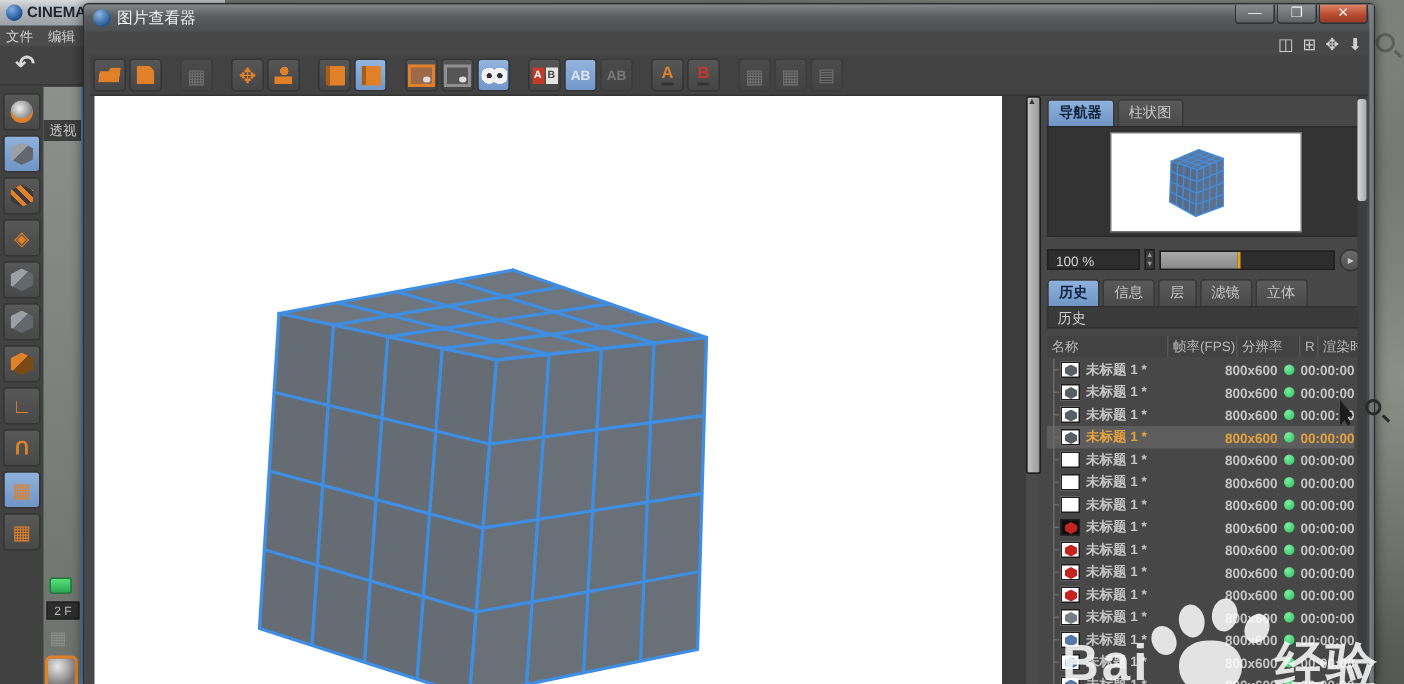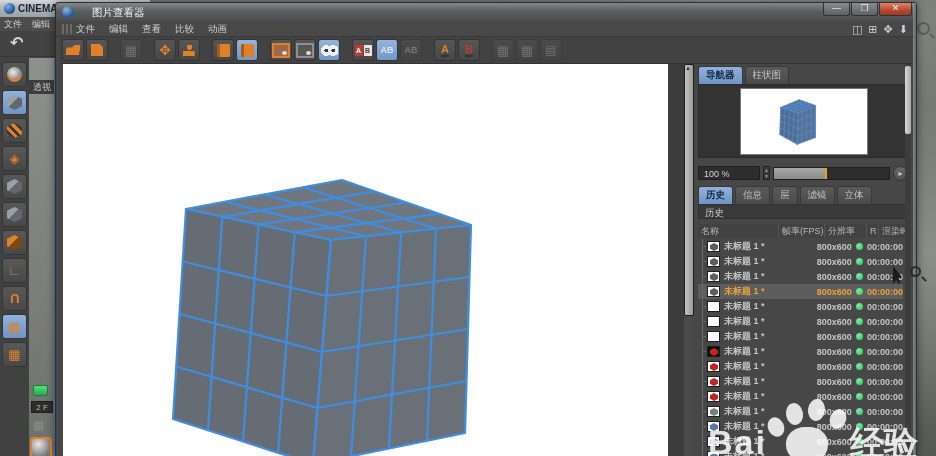--- a/index.html
+++ b/index.html
@@ -50,21 +50,21 @@
   .gridico{position:absolute;left:33px;top:418px;color:#8c8c8c;font-size:12px;}
   .matball{position:absolute;left:30px;top:437px;width:22px;height:22px;border-radius:4px;border:2px solid #e0812a;
     background:radial-gradient(circle at 35% 30%, #e8e8e8, #777 75%);}
 
   
   .viewer{position:absolute;left:55px;top:2px;width:862px;height:454px;
     background:#474747;border:1px solid #2c2e30;border-bottom:none;
     box-shadow:0 0 8px rgba(0,0,0,.5);border-radius:4px 4px 0 0;}
   .v-title{position:absolute;left:0;top:0;right:0;height:18px;border-radius:3px 3px 0 0;
     background:linear-gradient(#84888b,#595d60 45%,#4b4f52);
-    color:#f2f2f2;font-size:10.5px;line-height:18px;padding-left:36px;}
+    color:#f2f2f2;font-size:10.5px;line-height:18px;padding-left:22px;}
   .v-logo{position:absolute;left:6px;top:3px;width:12px;height:12px;border-radius:50%;
     background:radial-gradient(circle at 35% 30%, #8fb6e6, #23558f 70%);}
   .v-ctrl{position:absolute;right:4px;top:0;display:flex;gap:1px;}
   .v-ctrl .wbtn{width:27px;height:13px;border-radius:0 0 3px 3px;border:1px solid #2f3133;border-top:none;
     background:linear-gradient(#888c8f,#5e6265);color:#f0f0f0;font-size:9px;line-height:11px;text-align:center;}
   .v-ctrl .wbtn.close{width:33px;background:linear-gradient(#e0846a,#b5492f 60%,#9c३) ;background:linear-gradient(#e0846a,#b5492f 60%,#993c26);}
   .v-menu{position:absolute;left:0;top:18px;right:0;height:16px;background:#484848;border-bottom:1px solid #3a3a3a;
     font-size:9.5px;color:#cfcfcf;line-height:16px;}
   .v-menu .grip{display:inline-block;width:10px;height:10px;margin:3px 4px 0 6px;
     background:repeating-linear-gradient(90deg,#6a6a6a 0 2px,transparent 2px 4px);vertical-align:top;}
@@ -240,23 +240,20 @@
   <div class="viewer" data-interactable="false">
     <div class="v-title" data-interactable="true">
       <span class="v-logo" data-interactable="false"></span>
       <span data-interactable="false">图片查看器</span>
     </div>
     <div class="v-ctrl" data-interactable="false">
       <div class="wbtn" data-interactable="true">—</div>
       <div class="wbtn" data-interactable="true">❐</div>
       <div class="wbtn close" data-interactable="true">✕</div>
     </div>
-    <div class="v-menu" data-interactable="false">
-      <span class="grip" data-interactable="true"></span><span><span class="mitem" data-interactable="true">文件</span><span class="mitem" data-interactable="true">编辑</span><span class="mitem" data-interactable="true">查看</span><span class="mitem" data-interactable="true">比较</span><span class="mitem" data-interactable="true">动画</span></span>
-    </div>
     <div class="v-corner" data-interactable="false">
         <span data-interactable="true">◫</span>
         <span data-interactable="true">⊞</span>
         <span data-interactable="true">✥</span>
         <span data-interactable="true">⬇</span>
       </div>
     <div class="v-toolbar" data-interactable="false">
         <div class="tbtn " data-interactable="true">
           <span class="i-folder"></span>
         </div>

